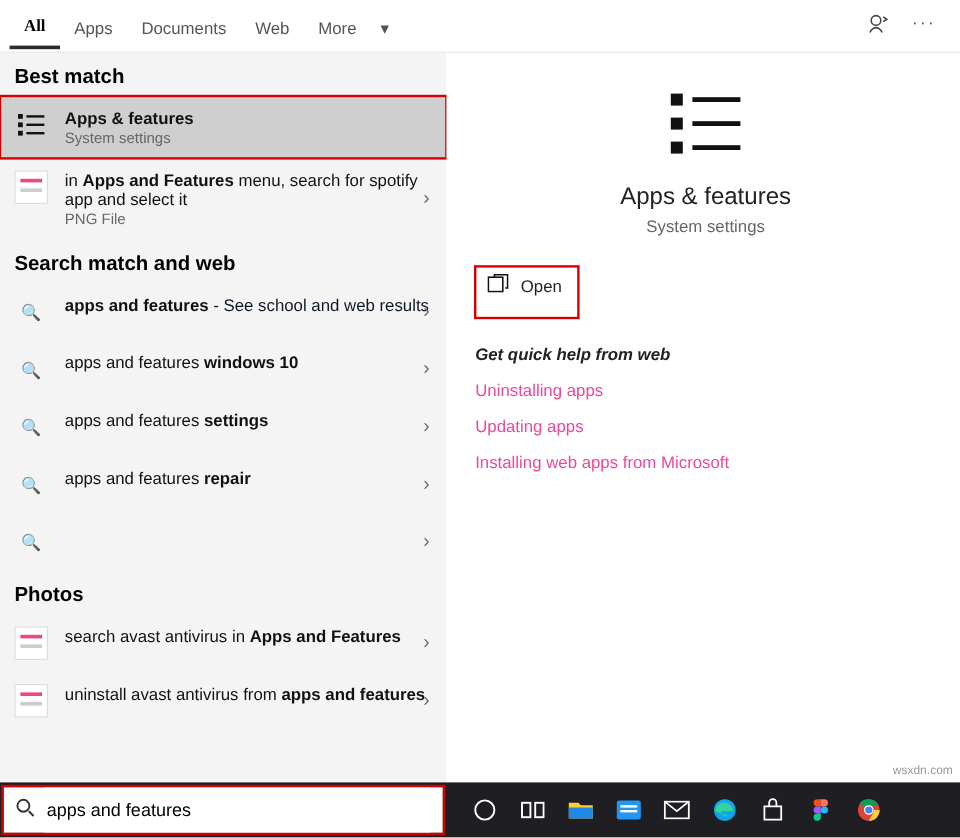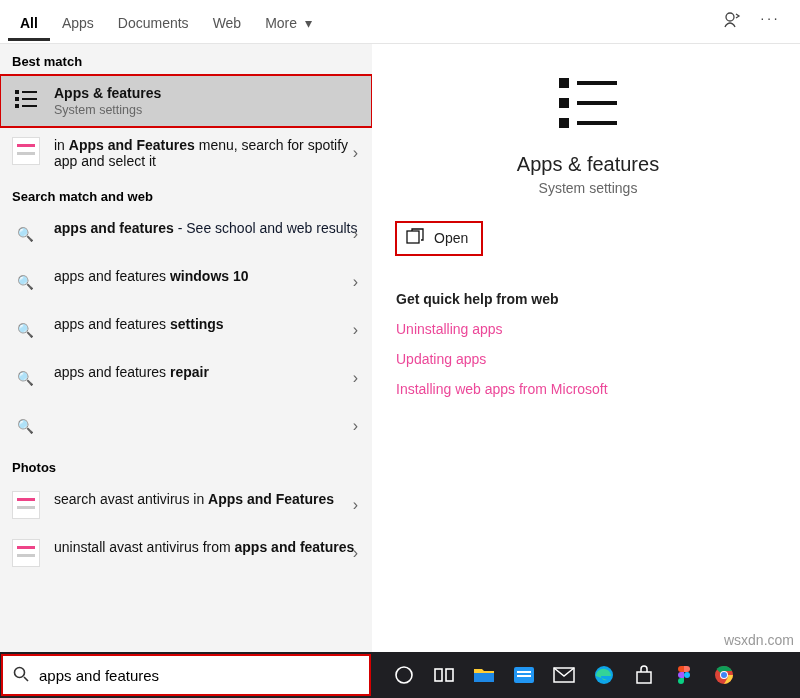--- a/index.html
+++ b/index.html
@@ -1,45 +1,45 @@
 <!DOCTYPE html>
 <html><head>
 <meta charset="utf-8">
 <style>
   * { box-sizing: border-box; font-family: "Segoe UI", sans-serif; }
   body { margin: 0; width: 800px; height: 698px; background: #fff; display: flex; flex-direction: column; overflow: hidden; }
   .tabs { display: flex; align-items: center; height: 44px; padding: 0 8px; font-size: 14px; color: #555; border-bottom: 1px solid #e5e5e5; }
   .tab { padding: 12px 12px 10px; cursor: default; }
-  .tab.active { color: #000; font-weight: 600; border-bottom: 3px solid #2b2b2b; padding-bottom: 7px; }
-  .tab-more { display: flex; align-items: flex-start; gap: 8px; }
+  .tab.active { color: #000; font-weight: 600; border-bottom: 3px solid #2b2b2b; padding-bottom: 7px; font-family: Liberation Serif, serif; }
+  .tab-more { display: flex; align-items: flex-start; gap: 20px; }
   .tab-right { margin-left: auto; display: flex; gap: 18px; padding-right: 12px; color: #444; }
   .body { flex: 1; display: flex; overflow: hidden; }
   .left { width: 372px; background: #f4f4f4; overflow-y: auto; font-size: 13.5px; }
-  .section-label { font-weight: 600; font-size: 13px; padding: 10px 12px 6px; }
+  .section-label { font-weight: 600; font-size: 17px; padding: 10px 12px 6px; }
   .result { display: flex; align-items: flex-start; padding: 10px 12px; gap: 14px; position: relative; }
   .result.best { background: #cfcfcf; }
   .result .chev { position: absolute; right: 14px; top: 50%; transform: translateY(-50%); color: #666; font-size: 16px; }
   .result-icon { width: 28px; height: 28px; display: flex; align-items: center; justify-content: center; flex-shrink:0; }
   .result-body { flex: 1; }
   .result-title { color: #111; font-size: 14px; }
   .result-sub { color: #666; font-size: 12.5px; margin-top: 2px; }
   .redbox { outline: 2px solid #d40000; outline-offset: -1px; }
   .right { flex: 1; padding: 28px 20px 0 24px; font-size: 14px; color: #222; }
   .hero { text-align: center; margin-bottom: 26px; }
   .hero-title { font-size: 20px; margin-top: 16px; }
   .hero-sub { color: #666; font-size: 14px; margin-top: 4px; }
-  .open-row { display: inline-flex; align-items: center; gap: 10px; padding: 6px 14px 8px 10px; }
-  .quick-title { font-weight: 600; margin: 36px 0 14px; }
+  .open-row { display: inline-flex; align-items: center; gap: 10px; padding: 6px 14px 18px 10px; }
+  .quick-title { font-weight: 600; margin: 22px 0 14px; font-style: italic; }
   .quick-item { margin: 14px 0; color: #ec4899; }
   .taskbar { height: 46px; background: #1f1f23; display: flex; align-items: center; }
   .search-box { width: 368px; height: 40px; margin: 3px 0 3px 2px; background: #fff; display: flex; align-items: center; padding: 0 10px; font-size: 15px; border: 1px solid #000; }
   .search-box input { border: none; outline: none; flex: 1; font-size: 15px; height: 100%; }
   .tray { flex: 1; display: flex; align-items: center; justify-content: flex-start; gap: 16px; padding-left: 22px; }
   .tray-icon { width: 24px; height: 24px; display: flex; align-items: center; justify-content: center; }
-  .watermark { position: absolute; right: 6px; bottom: 50px; font-size: 14px; color: #999; }
+  .watermark { position: absolute; right: 6px; bottom: 50px; font-size: 10px; color: #999; }
   b { font-weight:600; color:#111; }
   .thumb { width:28px; height:28px; background:#fff; border:1px solid #ddd; position:relative; flex-shrink:0; }
   .thumb::before, .thumb::after { content:""; position:absolute; left:4px; right:4px; height:3px; background:#e48; }
   .thumb::before { top:6px; }
   .thumb::after { top:14px; background:#ccc; }
 </style>
 </head>
 <body>
 
 <div class="tabs">
@@ -82,20 +82,21 @@
       <div class="result-body">
         <div class="result-title" style="font-weight:600">Apps &amp; features</div>
         <div class="result-sub">System settings</div>
       </div>
     </div>
 
     <div class="result">
       <div class="thumb"></div>
       <div class="result-body">
         <div class="result-title">in <b>Apps and Features</b> menu, search for spotify app and select it</div>
+        <div class="result-sub">PNG File</div>
       </div>
       <div class="chev">›</div>
     </div>
 
     <div class="section-label">Search match and web</div>
 
     <div class="result">
       <div class="result-icon">🔍</div>
       <div class="result-body"><span class="result-title"><b>apps and features</b><span style="color:#0f172a"> - See school and web results</span></span></div>
       <div class="chev">›</div>

